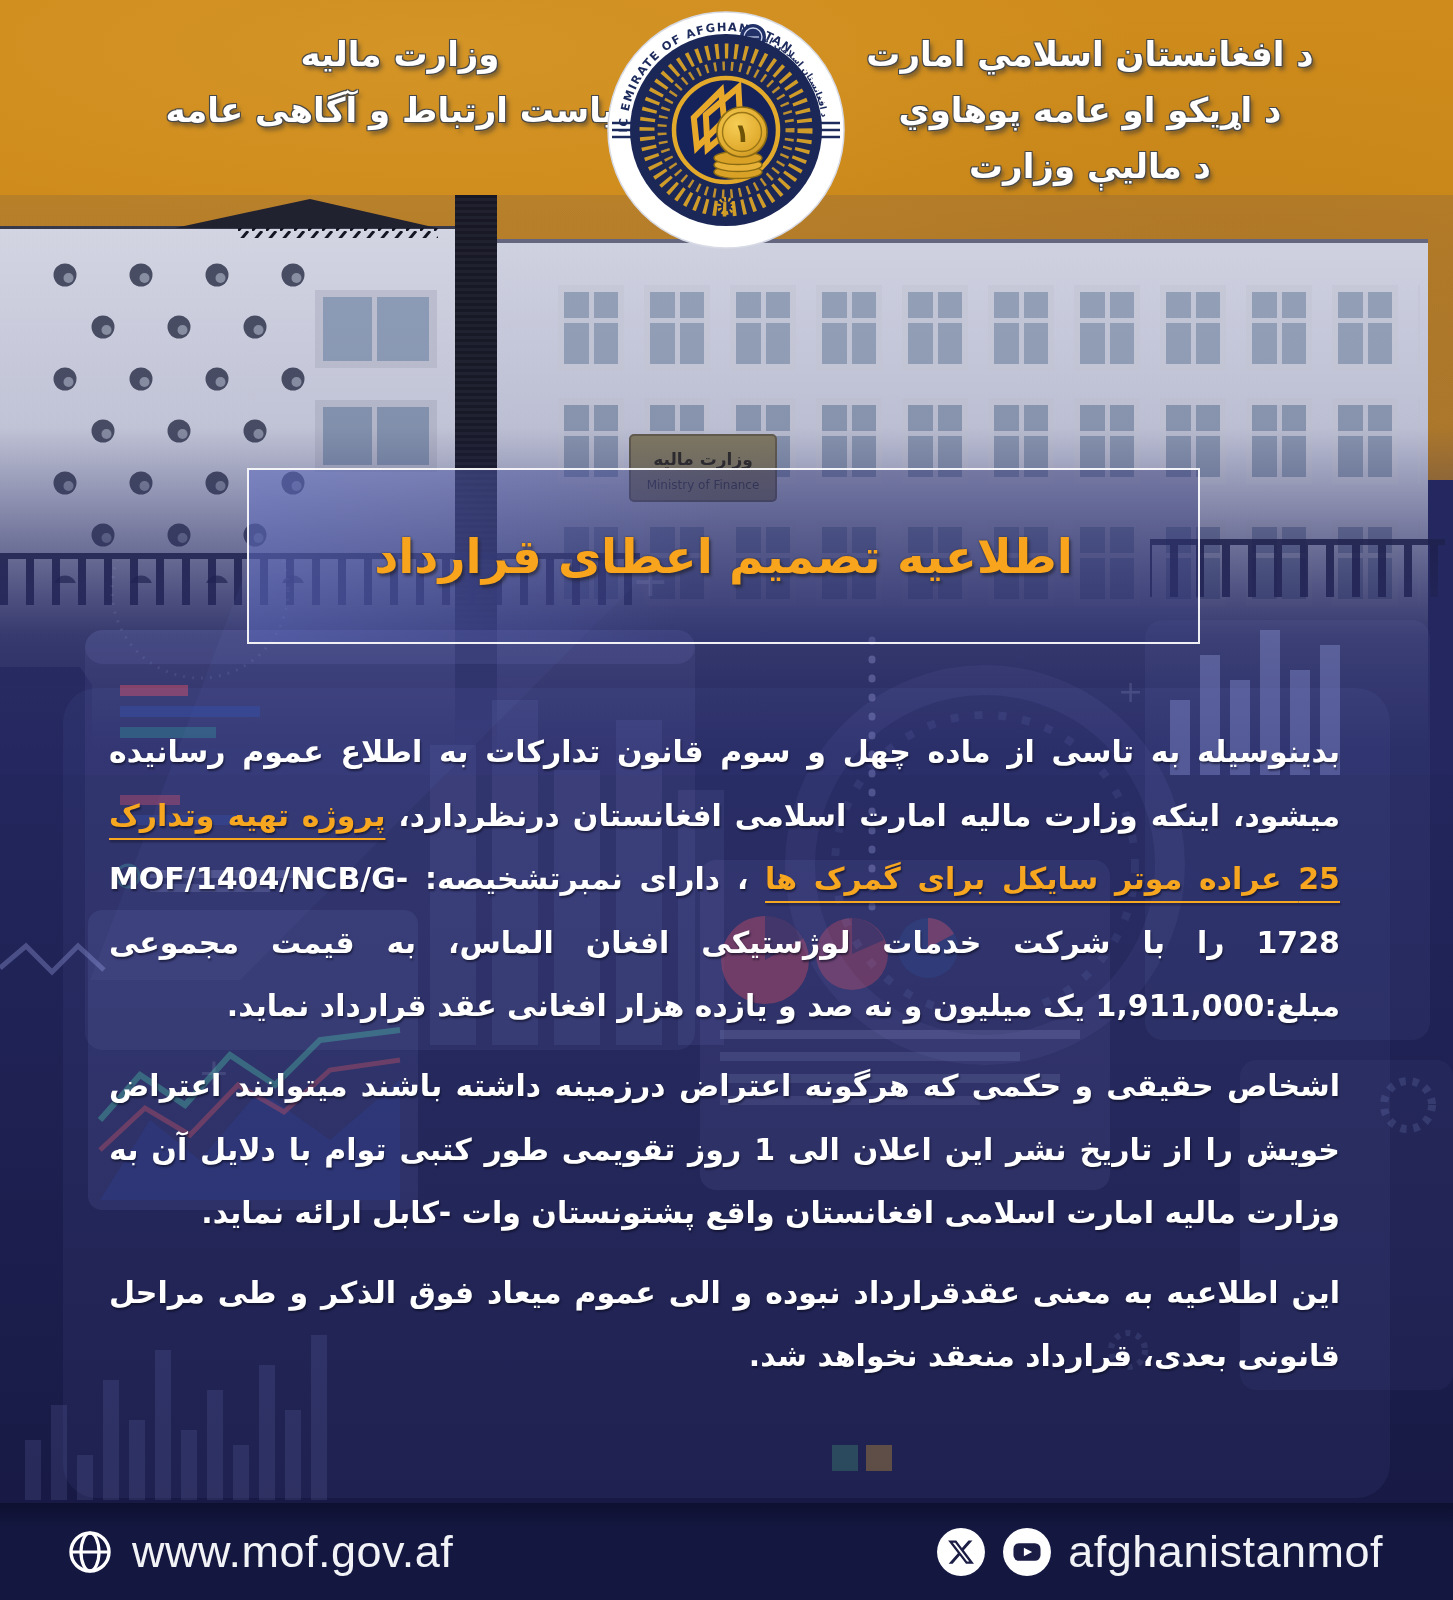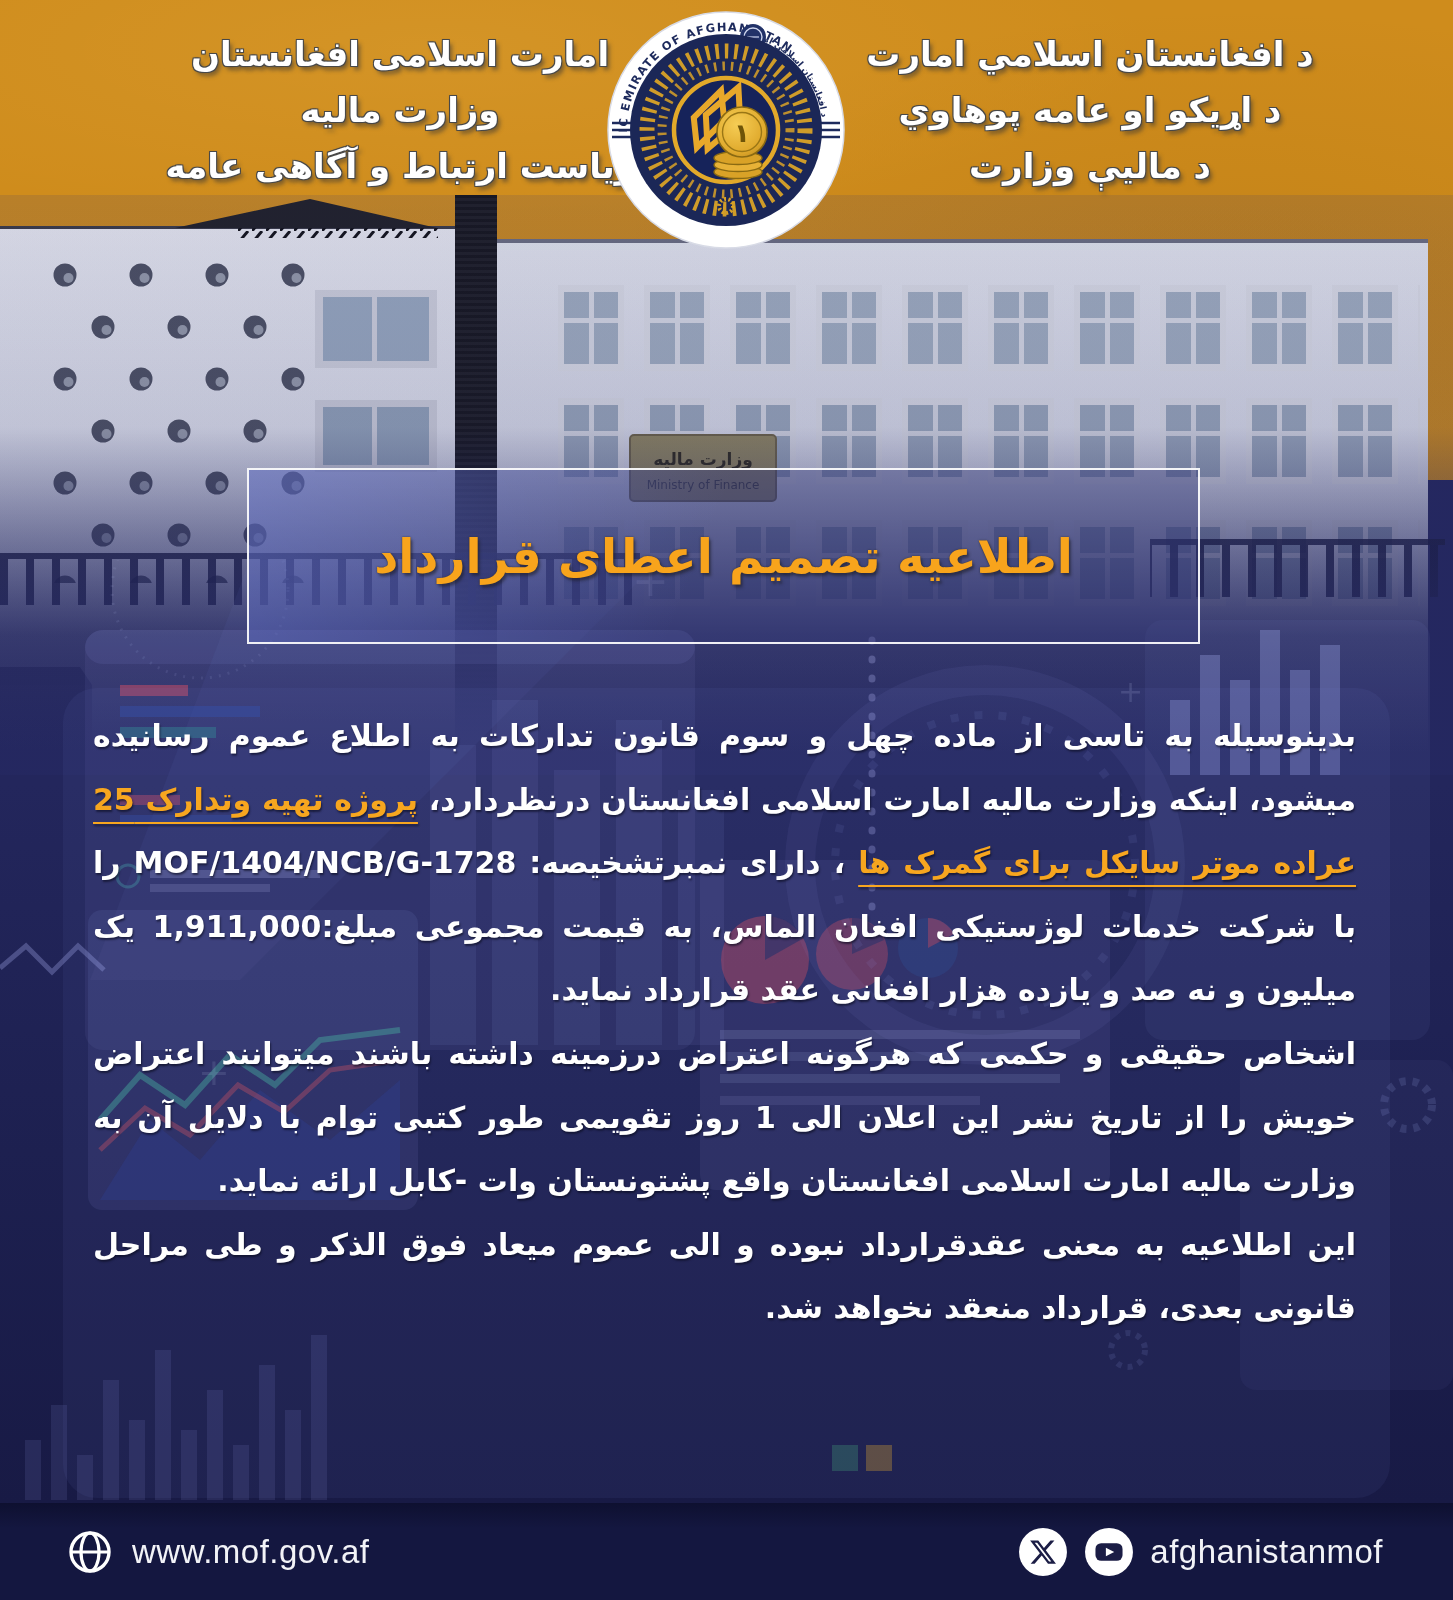--- a/index.html
+++ b/index.html
@@ -35,33 +35,33 @@
   .banner::before{content:"";position:absolute;inset:0;
     background:linear-gradient(112deg, rgba(135,155,255,0.30), rgba(135,155,255,0) 48%);}
   .banner h1{margin:0;font-size:47px;font-weight:bold;color:#f8a41c;position:relative;
     text-shadow:0 0 2px rgba(45,45,50,.85),2px 3px 3px rgba(30,30,40,.55);}
   
   .ghosts{position:absolute;left:0;top:560px;width:1453px;height:960px;z-index:4;pointer-events:none;}
   
   .panel{position:absolute;left:63px;top:688px;width:1327px;height:810px;z-index:5;
     border-radius:34px;background:rgba(130,138,220,0.07);
     padding:16px 34px 0 30px;box-sizing:border-box;}
-  .notice{margin:0;color:#ffffff;font-weight:bold;font-size:30px;line-height:2.12;
+  .notice{margin:16px;color:#ffffff;font-weight:bold;font-size:30px;line-height:2.12;
     text-align:justify;direction:rtl;
     text-shadow:1px 2px 2px rgba(10,12,30,.6);}
   .hl{color:#f7a61f;text-decoration:underline;text-decoration-color:#f7a61f;
     text-decoration-thickness:2px;text-underline-offset:12px;}
   
   .footer{position:absolute;left:0;top:1503px;width:1453px;height:97px;z-index:7;
     background:linear-gradient(180deg,#0e1030 0%,#141740 26%,#141740 100%);
     display:flex;align-items:center;justify-content:space-between;
     font-family:"Liberation Sans","DejaVu Sans",sans-serif;color:#f2f3f7;}
   .f-left{display:flex;align-items:center;gap:18px;margin-left:66px;}
   .f-right{display:flex;align-items:center;gap:16px;margin-right:70px;}
-  .f-text{font-size:33px;letter-spacing:0.5px;text-align:right;}
+  .f-text{font-size:45px;letter-spacing:0.5px;text-align:right;}
   .f-icon{display:block;}
 </style>
 </head>
 <body>
 
 <div class="page">
 
   <div class="sky"></div>
 
   <svg class="photo" viewBox="0 0 1453 580" width="1453" height="580">
@@ -151,21 +151,20 @@
     </g>
 
     <g opacity="0.8">
       <rect x="0" y="490" width="92" height="90" fill="#3a3d52"></rect>
       <polygon points="0,490 92,490 80,472 0,472" fill="#2c2e42"></polygon>
     </g>
   </svg>
   <div class="photo-overlay"></div>
 
   <div class="hdr hdr-left" dir="rtl">
-    <div>امارت اسلامی افغانستان</div>
     <div>وزارت مالیه</div>
     <div>ریاست ارتباط و آگاهی عامه</div>
   </div>
   <div class="hdr hdr-right" dir="rtl">
     <div>د افغانستان اسلامي امارت</div>
     <div>د اړيكو او عامه پوهاوي</div>
     <div>د ماليې وزارت</div>
   </div>
 
   <svg class="emblem" viewBox="0 0 240 240">

